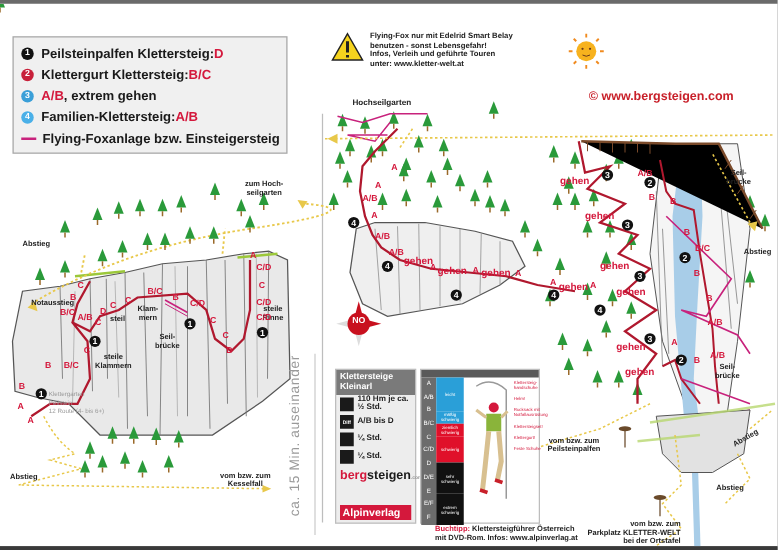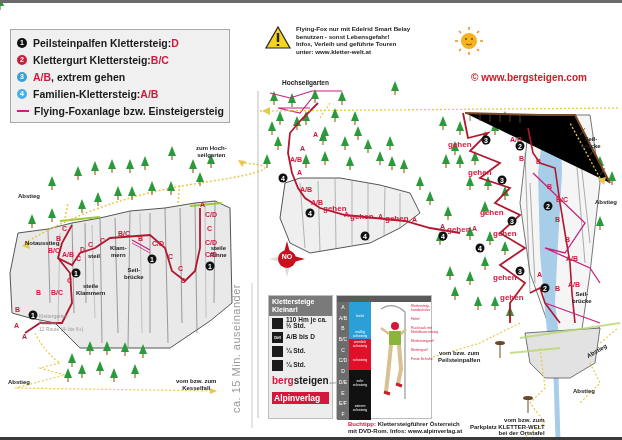--- a/index.html
+++ b/index.html
@@ -29,21 +29,21 @@
   #side-text { left: 230px; top: 290px; width: 20px; height: 140px; }
   #side-text span { position: absolute; left: 0; top: 120px; transform: rotate(-90deg); transform-origin: 0 0; font-size: 11px; color: #9a9a9a; white-space: nowrap; letter-spacing: 0.5px; }
 
   
   #info { left: 268px; top: 292px; width: 65px; height: 124px; background: #ededed; border: 1px solid #bdbdbd; }
   #info-title { background: #7a7a7a; color: #fff; font-size: 7px; font-weight: bold; padding: 2px 3px; line-height: 8px; height: 20px; }
   .info-row { display: flex; align-items: center; padding: 2px 3px; height: 14px; font-size: 6.5px; font-weight: bold; color: #222; line-height: 6.5px; }
   .info-icon { width: 11px; height: 11px; background: #1a1a1a; margin-right: 3px; flex: none; color: #fff; font-size: 4px; text-align: center; line-height: 11px; }
   #bs-logo { font-size: 10px; font-weight: bold; padding: 3px 3px 0 3px; color: #1a1a1a; }
   #bs-logo .b1 { color: #d4183c; margin-top: 24px; }
-  #alpin { margin: 6px 3px; background: #d4183c; color: #fff; font-size: 8.5px; font-weight: bold; padding: 1px 2px; }
+  #alpin { margin: 18px 3px; background: #d4183c; color: #fff; font-size: 8.5px; font-weight: bold; padding: 1px 2px; }
 
   
   #gchart { left: 336px; top: 292px; width: 96px; height: 124px; background: #fff; border: 1px solid #bdbdbd; }
   #gchart-head { height: 6px; background: #5a5a5a; }
   #gscale { position: absolute; left: 0; top: 6px; width: 12px; height: 118px; background: #6c6c6c; }
   .gcell { height: 10.7px; font-size: 5px; color: #fff; text-align: center; line-height: 10.7px; }
   #gbands { position: absolute; left: 12px; top: 6px; width: 22px; height: 118px; }
   .band { width: 100%; font-size: 3.5px; color: #fff; text-align: center; display: flex; align-items: center; justify-content: center; }
   #climber-lbls { position: absolute; left: 74px; top: 8px; width: 22px; }
   .cl { font-size: 3.5px; color: #d4183c; line-height: 4px; margin-bottom: 5px; }

